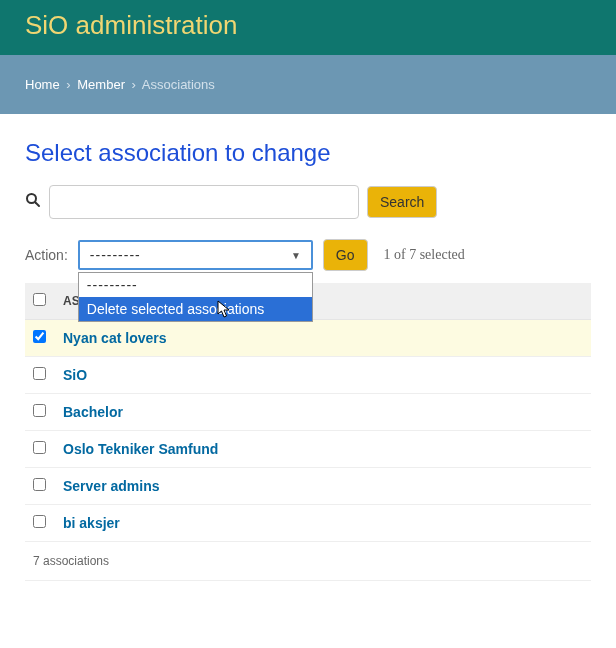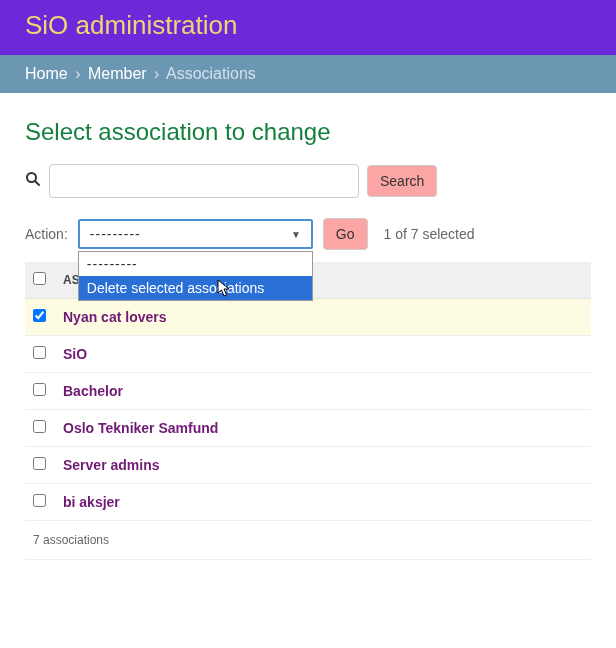--- a/index.html
+++ b/index.html
@@ -8,50 +8,50 @@
       padding: 0;
     }
     body {
       font-family: "Helvetica Neue", Helvetica, Arial, sans-serif;
       font-size: 14px;
       color: #333;
       background: #fff;
       width: 616px;
     }
     .header-branding {
-      background: #6d28d9;
+      background: #0f766e;
       padding: 10px 25px 14px 25px;
     }
     .site-title {
       color: #f0d672;
       font-size: 26px;
       font-weight: 400;
     }
     .breadcrumb {
       background: #6c97b3;
-      padding: 10px 25px;
+      padding: 22px 25px;
       color: #d2e0ea;
-      font-size: 16px;
+      font-size: 13px;
     }
     .breadcrumb a {
       color: #ffffff;
       text-decoration: none;
     }
     .breadcrumb .sep {
       color: #d2e0ea;
       padding: 0 3px;
     }
     .breadcrumb .current {
       color: #d2e0ea;
     }
     .content {
       padding: 25px;
     }
     .page-title {
-      color: #15803d;
+      color: #1d4ed8;
       font-size: 24px;
       font-weight: 400;
       margin-bottom: 18px;
     }
     .search-bar {
       display: flex;
       align-items: center;
       gap: 8px;
       margin-bottom: 20px;
       position: relative;
@@ -63,21 +63,21 @@
     }
     .search-input {
       flex: 0 0 310px;
       height: 34px;
       border: 1px solid #ccc;
       border-radius: 4px;
       padding: 4px 8px;
       font-size: 14px;
     }
     .btn {
-      background: #fca5a5;
+      background: #eab308;
       border: 1px solid #ccc;
       border-radius: 4px;
       padding: 7px 12px;
       font-size: 14px;
       color: #333;
       cursor: pointer;
     }
     .actions-row {
       display: flex;
       align-items: center;
@@ -143,20 +143,21 @@
       top: 3px;
       left: 138px;
       width: 16px;
       height: 20px;
       pointer-events: none;
     }
     .selection-info {
       color: #666;
       font-size: 14px;
       margin-left: 6px;
+      font-family: Liberation Serif, serif;
     }
     .data-table {
       width: 100%;
       border-collapse: collapse;
     }
     .data-table thead th {
       background: #f0f0f0;
       text-align: left;
       padding: 10px 8px;
       font-size: 12px;
@@ -175,21 +176,21 @@
       font-size: 14px;
     }
     .data-table tbody td.checkbox-cell {
       width: 30px;
       vertical-align: middle;
     }
     .data-table tbody tr.selected {
       background: #fdfbe1;
     }
     .data-table tbody td a {
-      color: #701a75;
+      color: #0369a1;
       text-decoration: none;
     }
     .row-checkbox {
       cursor: pointer;
     }
     .summary {
       padding: 12px 8px;
       color: #666;
       font-size: 12px;
       border-bottom: 1px solid #eee;

